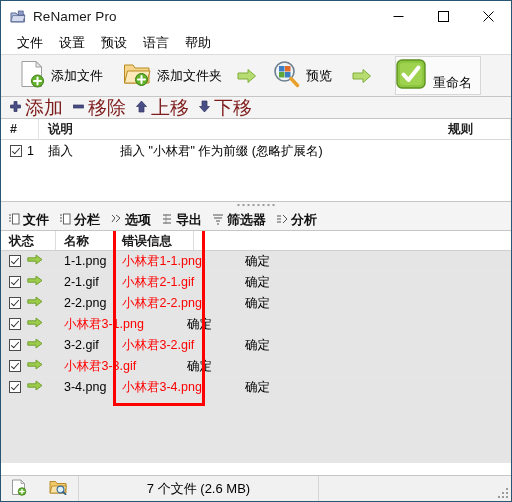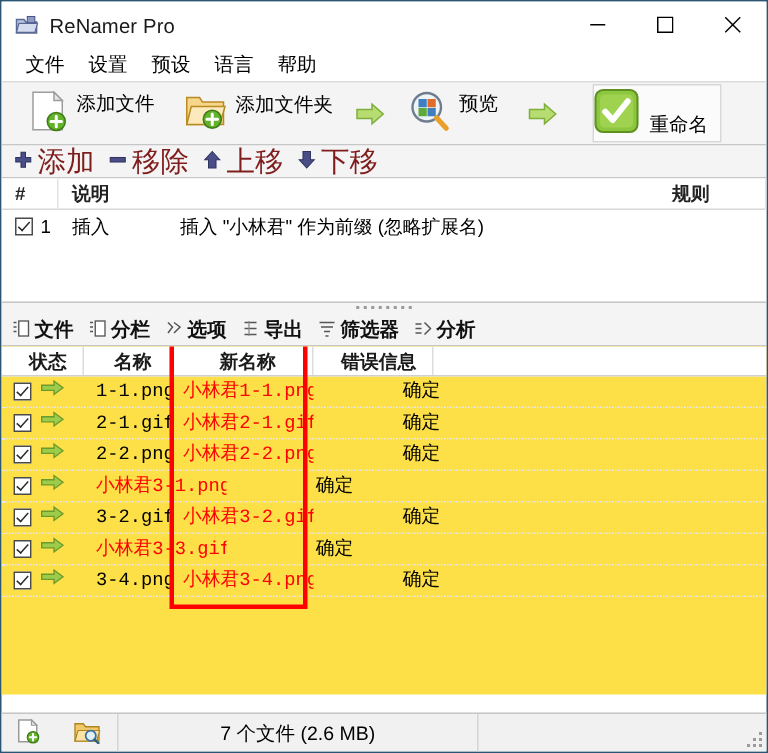--- a/index.html
+++ b/index.html
@@ -26,21 +26,21 @@
   .titlebar {
     position: relative;
     height: 31px;
     background: #ffffff;
     display: flex;
     align-items: center;
     box-sizing: border-box;
   }
   .title-left {
     display: flex;
-    align-items: flex-end;
+    align-items: center;
     padding-left: 9px;
     gap: 7px;
   }
   .app-icon {
     width: 16px; height: 16px;
     position: relative;
   }
   .title-text {
     font-size: 13.5px;
     color: #1a1a1a;
@@ -88,20 +88,21 @@
     background: #f4f4f4;
     border-top: 1px solid #dcdcdc;
     border-bottom: 1px solid #c6c6c6;
     display: flex;
     align-items: center;
     padding-left: 12px;
     box-sizing: border-box;
   }
   .tb-btn {
     display: flex;
+    align-items: center;
     gap: 6px;
     padding: 2px 6px;
     cursor: default;
     white-space: nowrap;
   }
   .tb-label {
     font-size: 13px;
     color: #000;
   }
   .tb-arrow {
@@ -251,25 +252,24 @@
   }
   .tab .tico {
     font-size: 9px;
     color: #4a4a6a;
     line-height: 1;
   }
 
   
   .filelist {
     position: relative;
-    background: #fde047;
+    background: #e5e5e5;
     height: 232px;
     box-sizing: border-box;
     overflow: hidden;
-    text-align: center;
   }
   .fl-head {
     display: flex;
     height: 20px;
     background: #ffffff;
     border-bottom: 1px solid #d0d0d0;
     box-sizing: border-box;
   }
   .fl-head .cell {
     font-size: 12.5px;
@@ -288,21 +288,20 @@
     box-sizing: border-box;
     border-bottom: 1px dotted #e8e8e8;
   }
   .fl-row .cell {
     font-size: 12.5px;
     line-height: 21px;
     padding-left: 8px;
     box-sizing: border-box;
     white-space: nowrap;
     overflow: hidden;
-    font-family: Liberation Mono, monospace;
   }
   .cell-status {
     display: flex;
     align-items: center;
     gap: 6px;
     padding-left: 8px !important;
   }
   .newname { color: #ff0000; font-weight: normal; }
   .errinfo { color: #000000; margin-left: 28px; }
 
@@ -321,20 +320,21 @@
 
   
   .statusbar {
     position: absolute;
     left: 0; bottom: 0;
     width: 100%;
     height: 26px;
     background: #f1f1f1;
     border-top: 1px solid #c6c6c6;
     display: flex;
+    align-items: center;
     box-sizing: border-box;
   }
   .sb-cell {
     height: 26px;
     display: flex;
     align-items: center;
     box-sizing: border-box;
   }
   .sb-icons {
     width: 78px;
@@ -586,21 +586,20 @@
           </svg>
       </span>
       <span class="lbl">分析</span>
     </div>
   </div>
 
   <div class="filelist">
     <div class="fl-head">
       <div class="cell c-status">状态</div>
       <div class="cell c-name">名称</div>
-      <div class="cell c-new">新名称</div>
       <div class="cell c-err">错误信息</div>
       <div class="cell" style="flex:1;border-right:none;"></div>
     </div>
 
     <div class="fl-row">
       <div class="cell c-status cell-status">
         <span class="cb checked"></span>
         <span>
           <svg width="16" height="11" viewBox="0 0 16 11">
               <path d="M0.8 3.8 L9 3.8 L9 1 L15 5.5 L9 10 L9 7.2 L0.8 7.2 Z" fill="#9ccc4a" stroke="#6d9a2c" stroke-width="0.9"></path>

